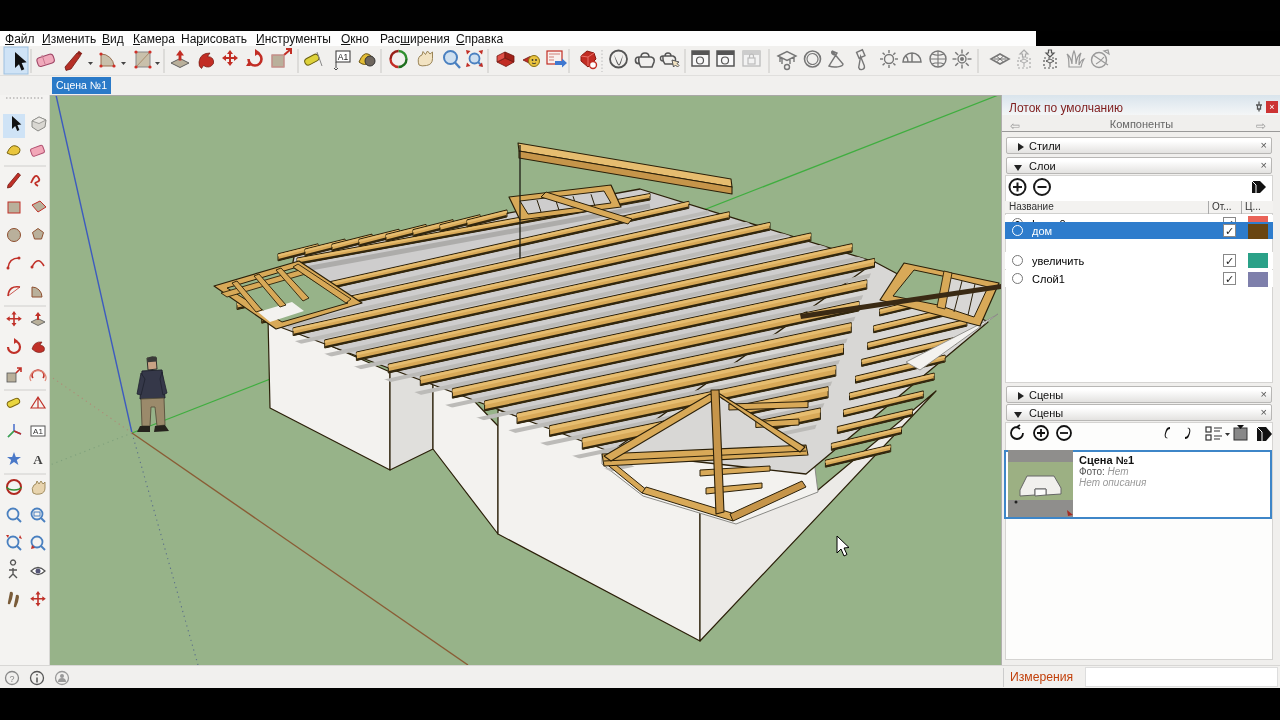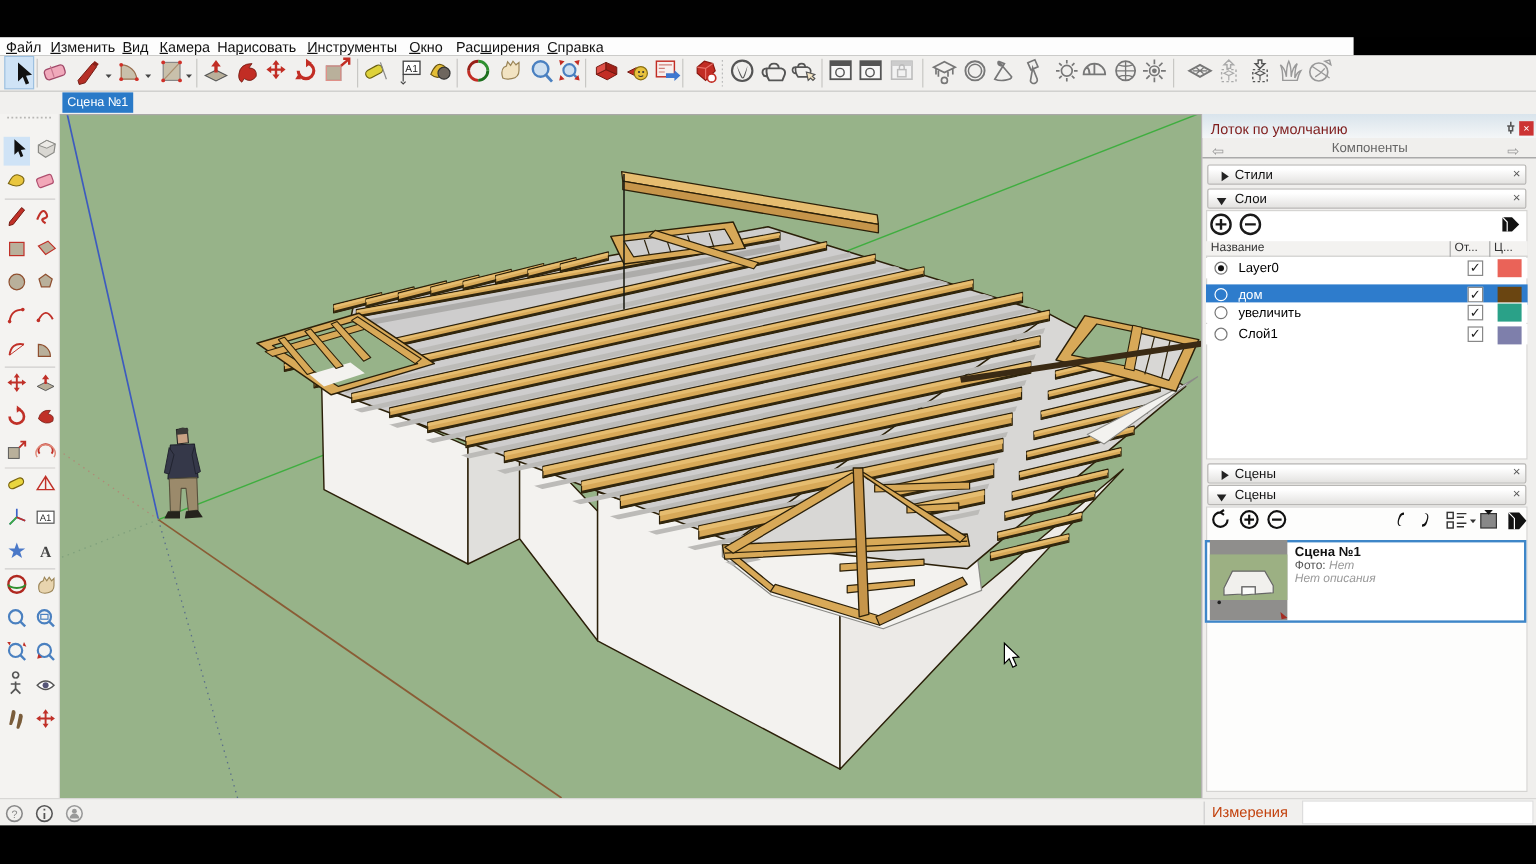--- a/index.html
+++ b/index.html
@@ -1,15 +1,15 @@
 <!DOCTYPE html>
 <html><head><meta charset="utf-8"><style>
 *{margin:0;padding:0;box-sizing:border-box}
 body{width:1280px;height:720px;position:relative;overflow:hidden;background:#000;font-family:"Liberation Sans",sans-serif}
-#menubar{position:absolute;left:0;top:31px;width:1128px;height:15px;background:#fdfdfd;font-size:12px;color:#111;white-space:nowrap}
+#menubar{position:absolute;left:0;top:31px;width:1036px;height:15px;background:#fdfdfd;font-size:12px;color:#111;white-space:nowrap}
 #menubar span{position:absolute;top:1px}
 #toolbar{position:absolute;left:0;top:46px;width:1280px;height:30px;background:#f1f0ee;border-bottom:1px solid #e0dfdd}
 #tabrow{position:absolute;left:0;top:76px;width:1280px;height:19px;background:#f1f0ee}
 #scenetab{position:absolute;left:52px;top:1px;width:59px;height:17px;background:#2a7ac8;color:#fff;font-size:10.5px;text-align:center;line-height:17px}
 #lefttools{position:absolute;left:0;top:95px;width:50px;height:570px;background:#f4f3f1;border-right:1px solid #d8d7d5}
 #viewport{position:absolute;left:50px;top:95px;width:951px;height:570px}
 #rpanel{position:absolute;left:1001px;top:95px;width:279px;height:570px;background:#f0efed;border-left:1px solid #b0afad;font-size:11px}
 #statusbar{position:absolute;left:0;top:665px;width:1280px;height:23px;background:#f1f0ee;border-top:1px solid #d8d7d5;font-size:12.2px;color:#222}
 #botblack{position:absolute;left:0;top:688px;width:1280px;height:32px;background:#000}
 #topblack{position:absolute;left:0;top:0;width:1280px;height:31px;background:#010101}
@@ -617,21 +617,21 @@
     <span style="position:absolute;left:236px;top:0;height:13px;border-left:1px solid #aaa"></span>
   </div>
   <div class="lrow" style="top:119.5px;">
       <span class="radio">
         <span class="radin"></span>
       </span>
       <span class="lname">Layer0</span>
       <span class="chk">✓</span>
       <span class="sw" style="background:#ea6358"></span>
     </div>
-    <div class="lrow sel" style="top:142px;">
+    <div class="lrow sel" style="top:127px;">
       <span class="radio"></span>
       <span class="lname">дом</span>
       <span class="chk">✓</span>
       <span class="sw" style="background:#6a4511"></span>
     </div>
     <div class="lrow" style="top:156.5px;">
       <span class="radio"></span>
       <span class="lname">увеличить</span>
       <span class="chk">✓</span>
       <span class="sw" style="background:#2aa188"></span>

